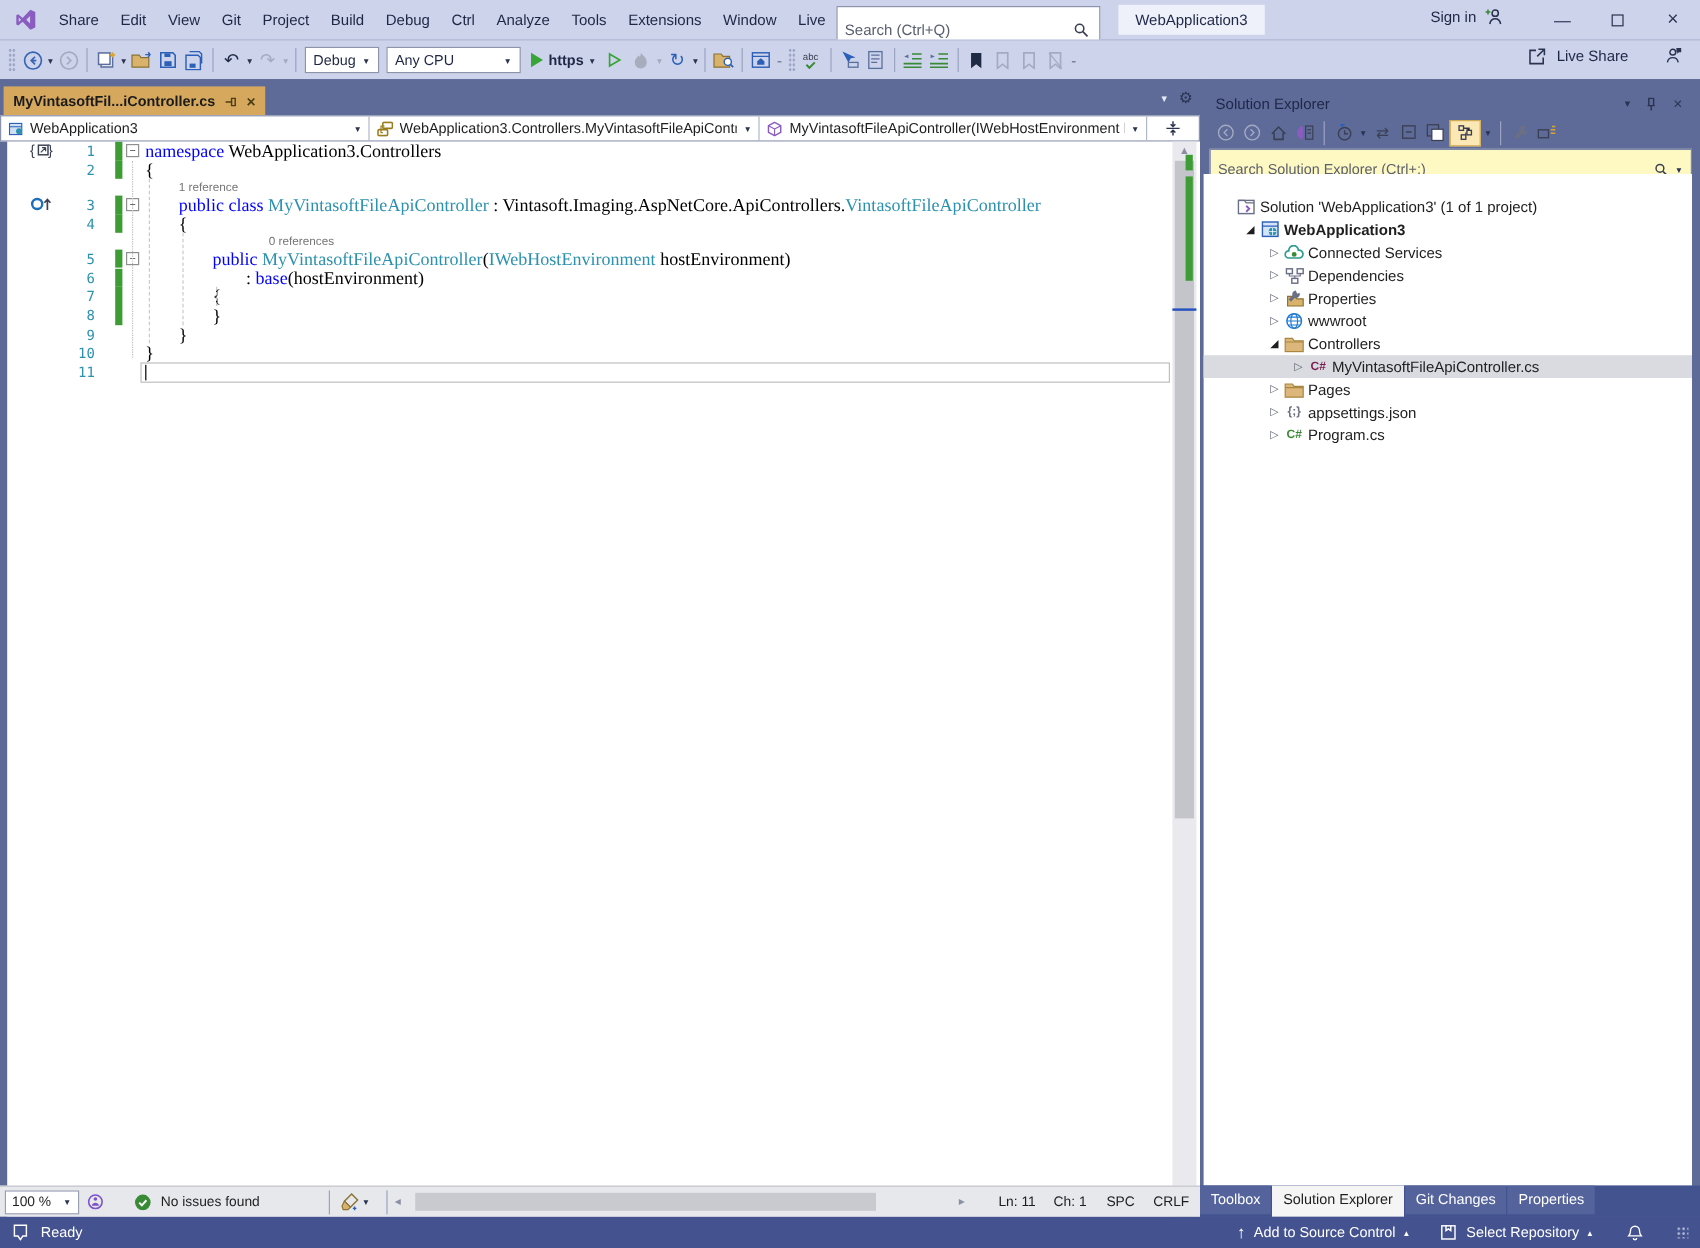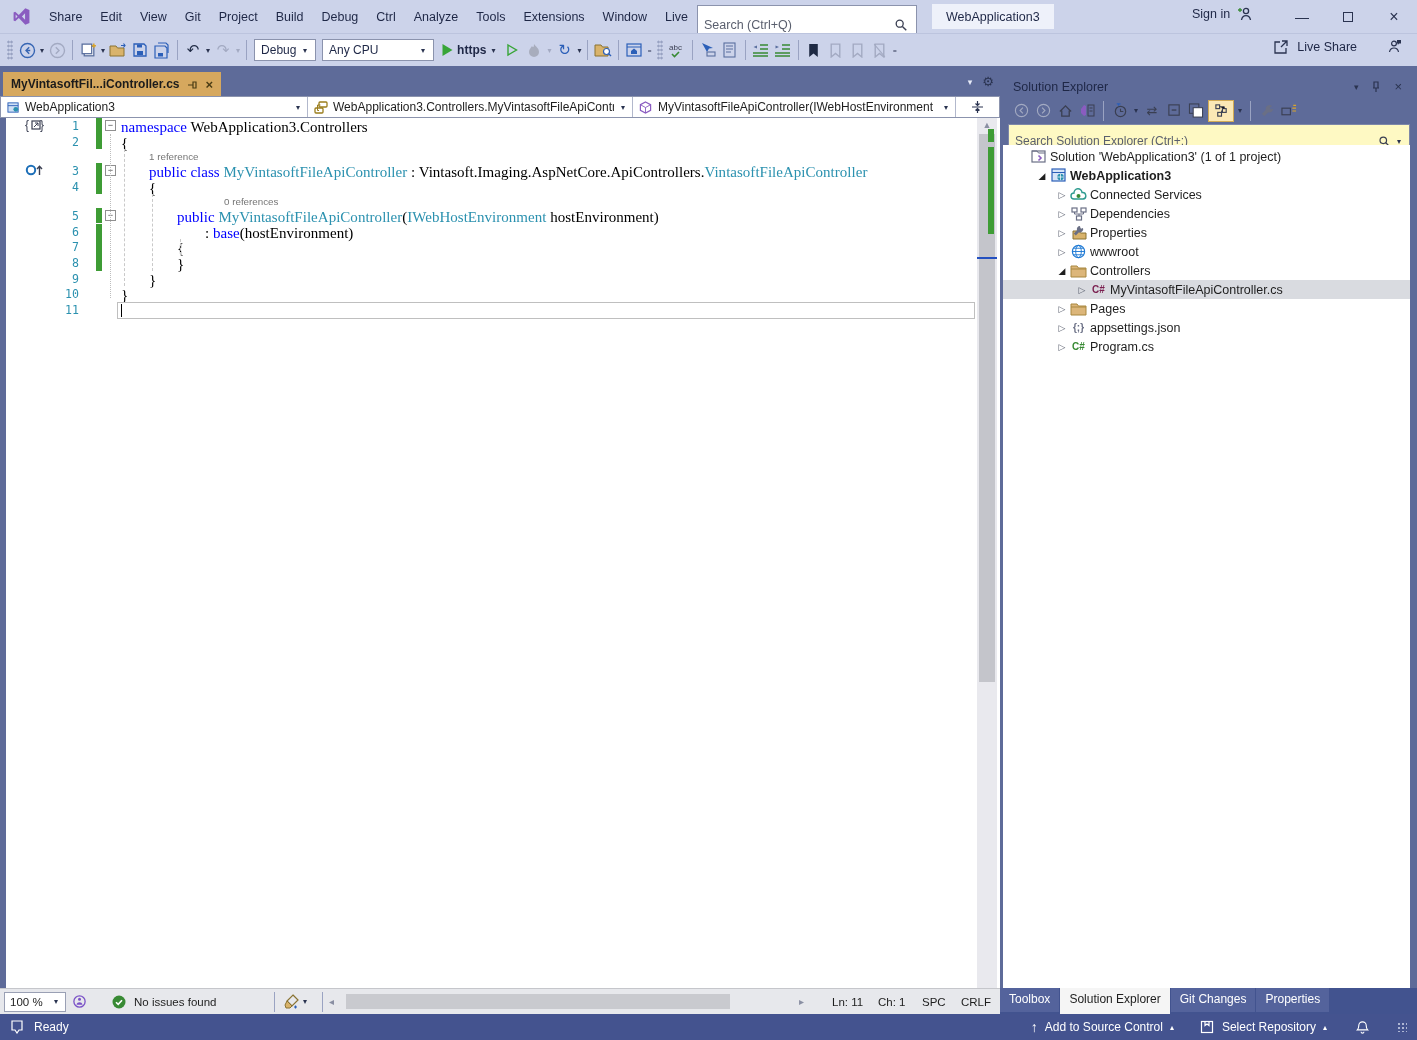--- a/index.html
+++ b/index.html
@@ -97,21 +97,21 @@
   #sidebar { position:absolute; left:1003px; top:0; width:414px; height:948px; }
   #se-header { position:absolute; left:0; top:10px; width:407px; height:21px; display:flex; align-items:center;
                color:#1e2746; padding-left:10px; }
   #se-header .hicons { margin-left:auto; display:flex; gap:12px; align-items:center; padding-right:8px; color:#2a3350; }
   #se-toolbar { position:absolute; left:0; top:32px; width:407px; height:25px; display:flex; align-items:center; padding-left:8px; gap:2px; }
   .se-tbtn { height:22px; min-width:20px; display:flex; align-items:center; justify-content:center; }
   .se-toggled { background:#fbe8b5; border:1px solid #d2ab55; }
   #se-search { position:absolute; left:5px; top:58px; width:402px; height:20px; background:#fef9c3; border:1px solid #7d87a8;
                display:flex; align-items:center; padding:16px 6px; font-size:12px; color:#5a5f6e; }
   #se-search .sdrop { margin-left:-2px; border-left:1px solid #b2b8cc; padding-left:4px; height:100%; display:flex; align-items:center; }
-  #se-tree { position:absolute; left:0; top:79px; width:407px; height:843px; background:#fff; padding-top:2px; }
+  #se-tree { position:absolute; left:0; top:79px; width:407px; height:843px; background:#fff; padding-top:18px; }
   .trow { height:19px; display:flex; align-items:center; position:relative; font-size:12.5px; color:#1e1e1e; }
   .trow.sel { background:#d9dbe0; }
   .texp { position:absolute; width:12px; text-align:center; color:#5a5f6e; font-size:9px; }
   .texp.open { color:#1e1e1e; }
   .ticon { position:absolute; width:17px; height:16px; display:flex; align-items:center; justify-content:center; }
   .tlabel { position:absolute; white-space:nowrap; }
   .cs-badge { font-weight:bold; font-size:10px; font-family:"Liberation Sans",sans-serif; }
   .json-badge { font-weight:bold; font-size:10px; color:#6a6f85; }
 
   

